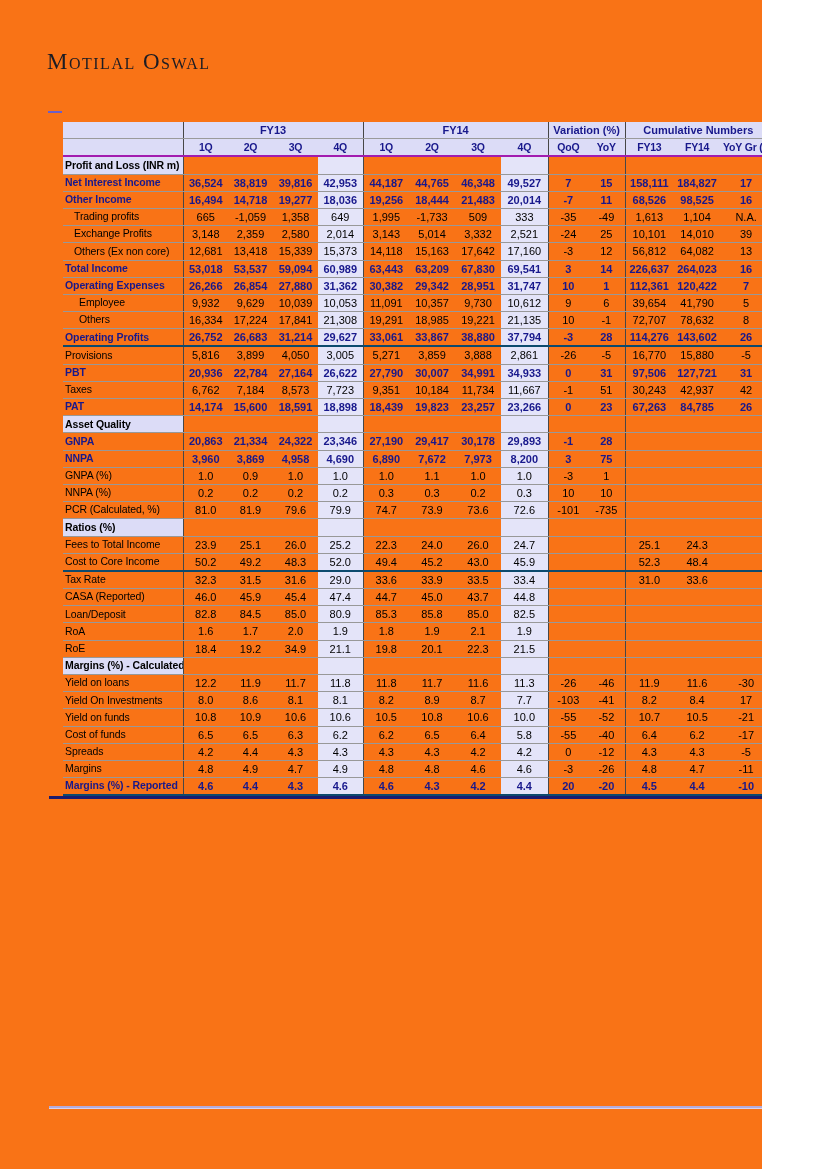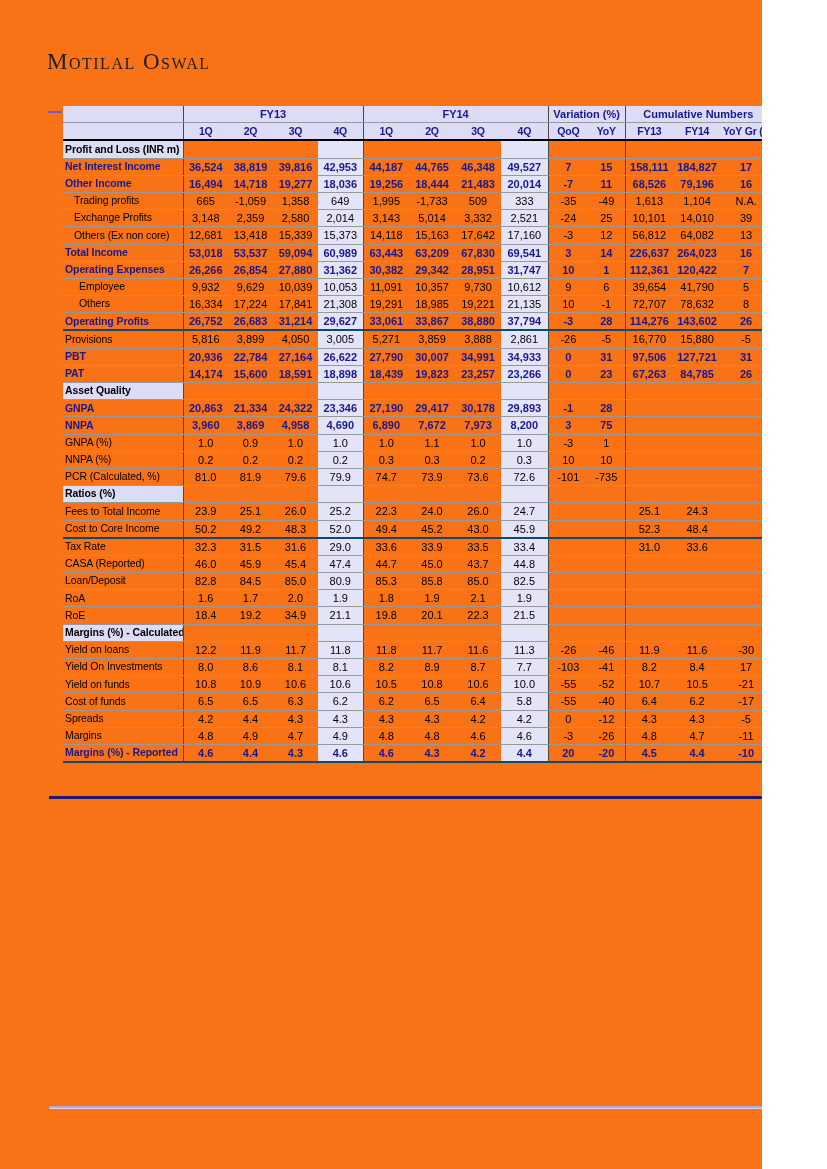--- a/index.html
+++ b/index.html
@@ -11,36 +11,36 @@
     position:absolute; left:47px; top:49px;
     font-family:"Liberation Serif", serif;
     font-variant:small-caps; font-size:23px; letter-spacing:1.5px;
     color:#1c1c24; font-weight:500;
   }
   .dash { position:absolute; height:2px; }
   .dash-left  { left:48px;  top:111px; width:14px; background:var(--rule-accent,#6c5fc7); }
   .dash-right { left:772px; top:111px; width:14px; background:#6a6a6a; height:1.5px; }
 
   table.tbl {
-    position:absolute; left:63px; top:106px;
+    position:absolute; left:63px; top:122px;
     border-collapse:collapse; table-layout:fixed;
     font-size:11px; color:#000; width:708px;
   }
   .tbl th, .tbl td {
     padding:0 2px; height:16.2px; overflow:hidden; white-space:nowrap;
     line-height:1.1;
   }
   .tbl thead th {
     background:var(--header-fill,#dcdcf7);
     color:var(--navy-text,#18188c);
     font-weight:bold; text-align:center; font-size:11px;
   }
   .tbl thead tr.sub th { font-size:10.5px; letter-spacing:-0.2px; }
   .tbl thead tr.grp-row th { border-bottom:1px solid #9a9a9a; }
-  .tbl thead tr.sub th { border-bottom:2px solid #000000; }
+  .tbl thead tr.sub th { border-bottom:2px solid #a21caf; }
 
   .tbl td { border-bottom:1px solid #989898; }
   .tbl .lbl { text-align:left; padding-left:2px; font-size:10.5px; letter-spacing:-0.1px; }
   .tbl .val { text-align:center; }
   .tbl .grp { border-left:1px solid #474747; }
   .tbl td.q4 { background:var(--q4-fill,#e4e4f9); }
 
   .tbl tr.bold td { color:var(--navy-text,#18188c); font-weight:bold; }
   .tbl tr.section td.lbl { background:var(--header-fill,#dcdcf7); font-weight:bold; color:#000; }
   .tbl tr.thick td { border-bottom:2px solid #0c4a6e; }
@@ -146,21 +146,21 @@
           <td class="val">14,718</td>
           <td class="val">19,277</td>
           <td class="val q4">18,036</td>
           <td class="val grp">19,256</td>
           <td class="val">18,444</td>
           <td class="val">21,483</td>
           <td class="val q4">20,014</td>
           <td class="val grp">-7</td>
           <td class="val">11</td>
           <td class="val grp">68,526</td>
-          <td class="val">79,196</td>
+          <td class="val">98,525</td>
           <td class="val">16</td>
         </tr>
         <tr class="ind1">
           <td class="lbl">Trading profits</td>
           <td class="val grp">665</td>
           <td class="val">-1,059</td>
           <td class="val">1,358</td>
           <td class="val q4">649</td>
           <td class="val grp">1,995</td>
           <td class="val">-1,733</td>
@@ -309,20 +309,36 @@
           <td class="val grp">27,790</td>
           <td class="val">30,007</td>
           <td class="val">34,991</td>
           <td class="val q4">34,933</td>
           <td class="val grp">0</td>
           <td class="val">31</td>
           <td class="val grp">97,506</td>
           <td class="val">127,721</td>
           <td class="val">31</td>
         </tr>
+        <tr class="">
+          <td class="lbl">Taxes</td>
+          <td class="val grp">6,762</td>
+          <td class="val">7,184</td>
+          <td class="val">8,573</td>
+          <td class="val q4">7,723</td>
+          <td class="val grp">9,351</td>
+          <td class="val">10,184</td>
+          <td class="val">11,734</td>
+          <td class="val q4">11,667</td>
+          <td class="val grp">-1</td>
+          <td class="val">51</td>
+          <td class="val grp">30,243</td>
+          <td class="val">42,937</td>
+          <td class="val">42</td>
+        </tr>
         <tr class="bold ">
           <td class="lbl">PAT</td>
           <td class="val grp">14,174</td>
           <td class="val">15,600</td>
           <td class="val">18,591</td>
           <td class="val q4">18,898</td>
           <td class="val grp">18,439</td>
           <td class="val">19,823</td>
           <td class="val">23,257</td>
           <td class="val q4">23,266</td>

